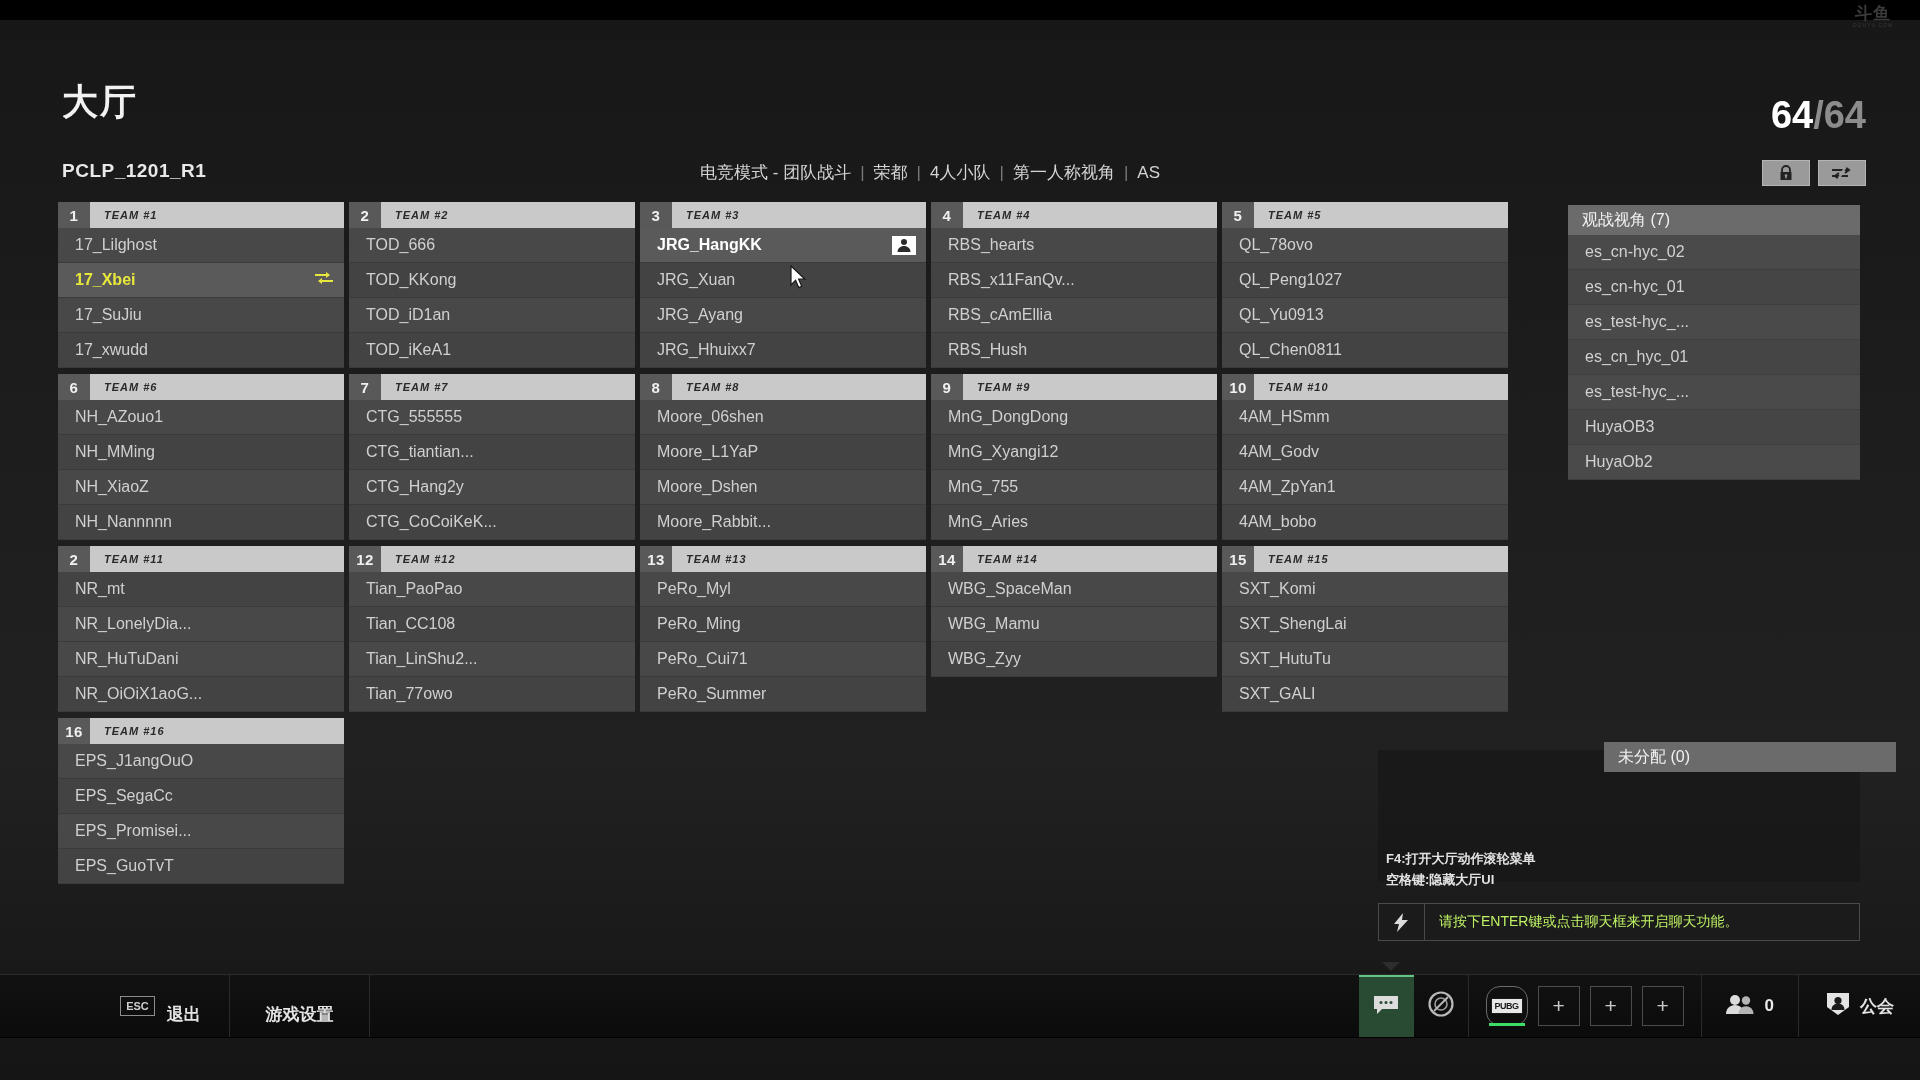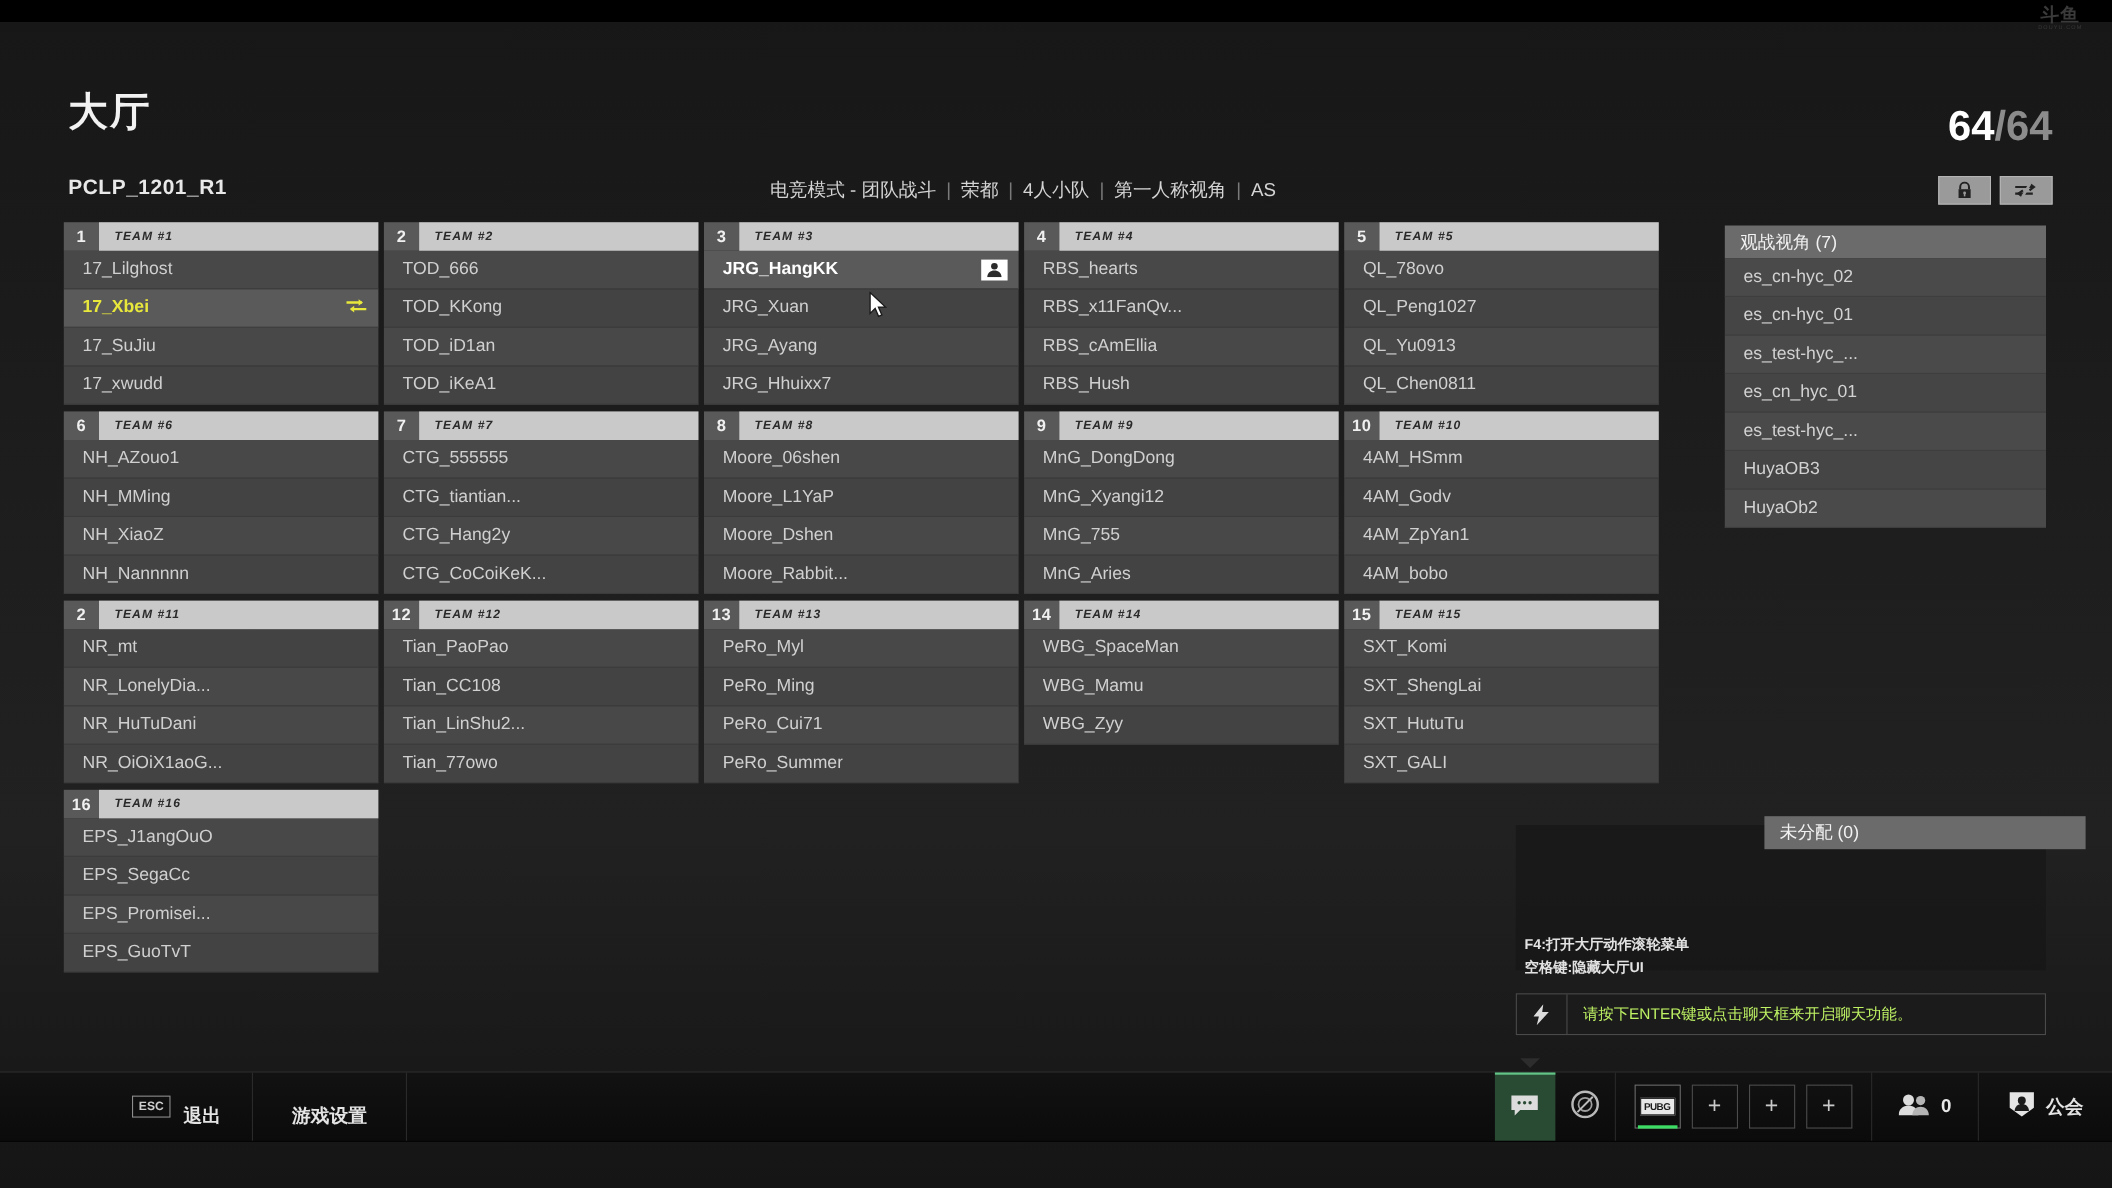--- a/index.html
+++ b/index.html
@@ -95,21 +95,21 @@
   .bkey { display:inline-flex; align-items:center; justify-content:center;
           min-width:34px; height:20px; border:1px solid #8d8d8d; color:#cfcfcf;
           font-size:11px; font-weight:bold; margin-right:12px; padding:0 5px; }
   .blabel { font-size:17px; font-weight:bold;margin-top:16px; }
   .spacer { flex:1; }
   .bicon { width:55px; display:flex; align-items:center; justify-content:center; }
   .bicon.active { background:#294a33; border-top:2px solid #63c487; }
   .slotbox { width:42px; height:40px; border:1px solid #4c4c4c; display:flex;
              align-items:center; justify-content:center; color:#c9c9c9; font-size:21px;
              margin:0 5px; position:relative; }
-  .slotbox.filled { border-color:#6a6a6a; }
+  .slotbox.filled { border-color:#6a6a6a;border-radius:14px; }
   .greenline { position:absolute; left:2px; right:2px; bottom:-1px; height:3px; background:#3ddc64; }
   .pubglogo { background:#e8e8e8; color:#1b1b1b; font-size:9px; font-weight:bold;
               padding:2px 3px; letter-spacing:-0.5px; border:1px solid #1b1b1b; }
   .friends { display:flex; align-items:center; gap:11px; padding:0 24px; }
   .fcount { font-size:17px; font-weight:bold; color:#e8e8e8; }
   .guild { display:flex; align-items:center; gap:9px; padding:0 26px; }
   .guild-label { font-size:17px; font-weight:bold; }
 
   
   .cursor { position:absolute; left:790px; top:265px; }

